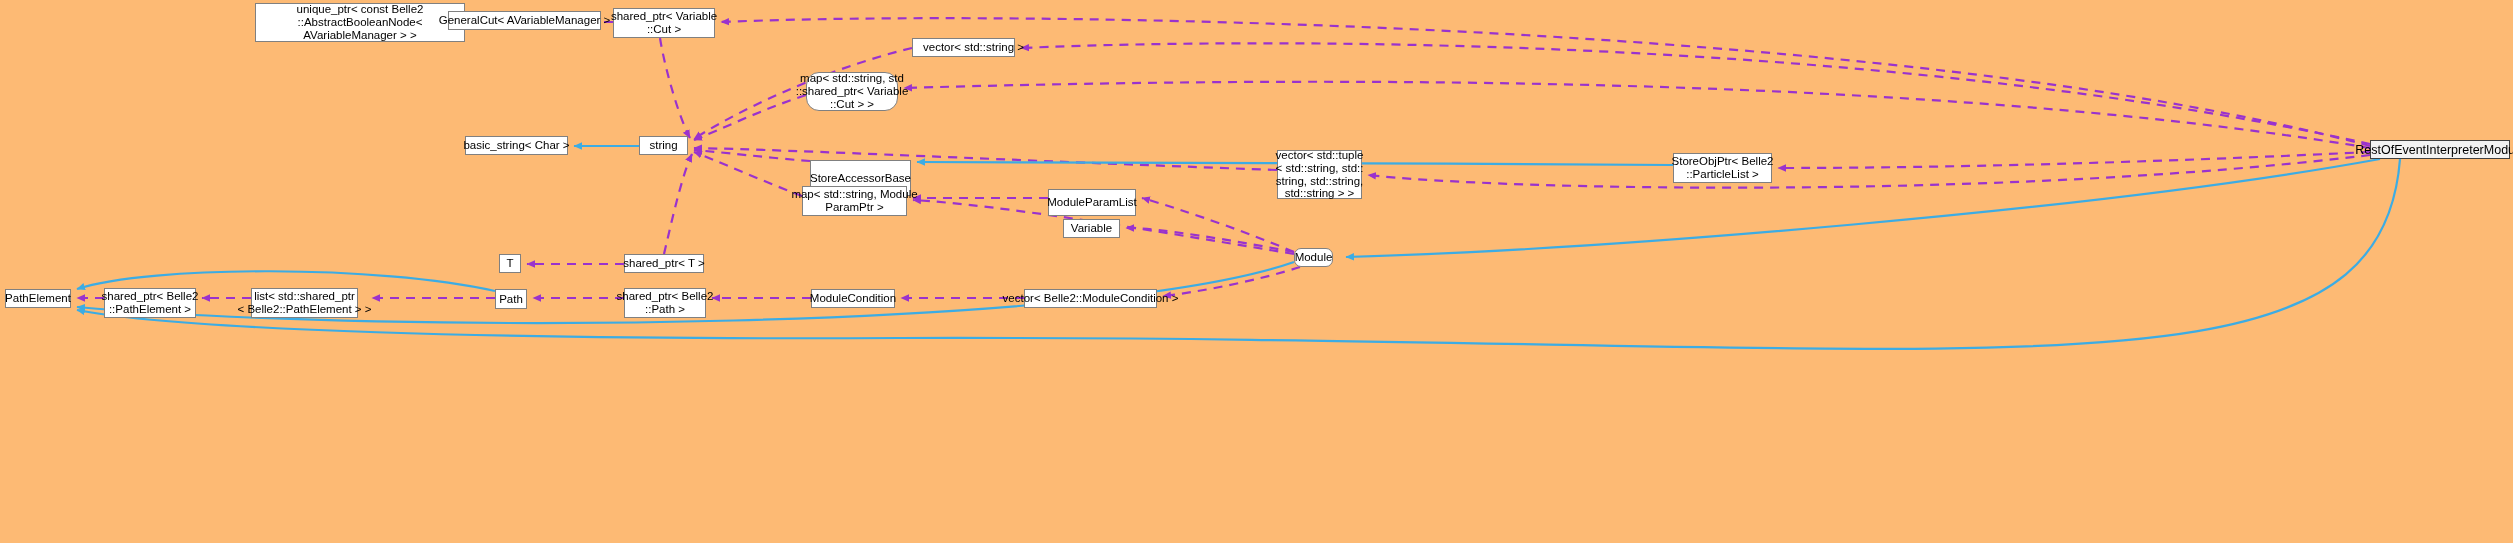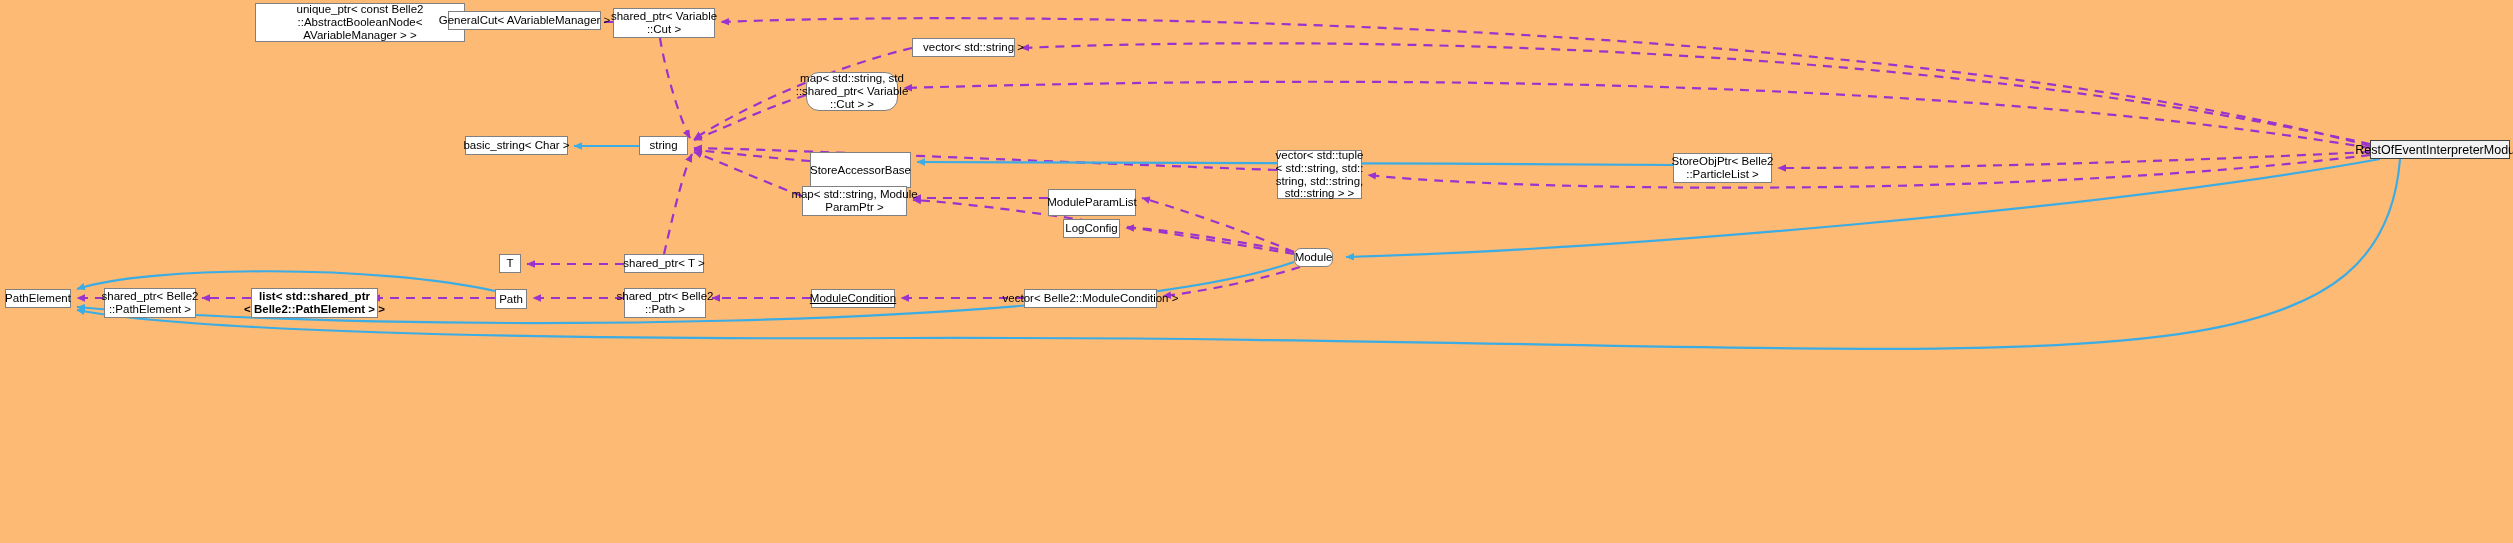--- a/index.html
+++ b/index.html
@@ -67,39 +67,39 @@
 AVariableManager &gt; &gt;</div>
       <div class="node small" style="left: 440px; top: 11px; width: 153px; height: 19px; margin-left: 8px;">GeneralCut&lt; AVariableManager &gt;</div>
       <div class="node small" style="left: 613px; top: 8px; width: 102px; height: 30px;">shared_ptr&lt; Variable
 ::Cut &gt;</div>
       <div class="node small" style="left: 912px; top: 38px; width: 103px; height: 19px; padding-left: 20px;">vector&lt; std::string &gt;</div>
       <div class="node small" style="left: 806px; top: 72px; width: 92px; height: 39px; border-radius: 13px;">map&lt; std::string, std
 ::shared_ptr&lt; Variable
 ::Cut &gt; &gt;</div>
       <div class="node small" style="left: 465px; top: 136px; width: 103px; height: 19px;">basic_string&lt; Char &gt;</div>
       <div class="node small" style="left: 639px; top: 136px; width: 49px; height: 19px;">string</div>
-      <div class="node small" style="left: 810px; top: 152px; width: 101px; height: 36px;">StoreAccessorBase</div>
+      <div class="node small" style="left: 810px; top: 160px; width: 101px; height: 36px;">StoreAccessorBase</div>
       <div class="node small" style="left: 1673px; top: 153px; width: 99px; height: 30px;">StoreObjPtr&lt; Belle2
 ::ParticleList &gt;</div>
       <div class="node small" style="left: 1277px; top: 150px; width: 85px; height: 49px;">vector&lt; std::tuple
 &lt; std::string, std::
 string, std::string,
 std::string &gt; &gt;</div>
       <div class="node small" style="left: 802px; top: 186px; width: 105px; height: 30px;">map&lt; std::string, Module
 ParamPtr &gt;</div>
       <div class="node small" style="left: 1048px; top: 189px; width: 88px; height: 27px;">ModuleParamList</div>
-      <div class="node small" style="left: 1063px; top: 219px; width: 57px; height: 19px;">LogConfig</div>
+      <div class="node small" style="left: 1063px; top: 219px; width: 57px; height: 19px;">Variable</div>
       <div class="node small" style="left: 499px; top: 254px; width: 22px; height: 19px;">T</div>
       <div class="node small" style="left: 624px; top: 254px; width: 80px; height: 19px;">shared_ptr&lt; T &gt;</div>
       <div class="node small" style="left: 1294px; top: 248px; width: 39px; height: 19px; border-radius: 7px;">Module</div>
       <div class="node small" style="left: 5px; top: 289px; width: 66px; height: 19px;">PathElement</div>
       <div class="node small" style="left: 104px; top: 288px; width: 92px; height: 30px;">shared_ptr&lt; Belle2
 ::PathElement &gt;</div>
-      <div class="node small" style="left: 251px; top: 288px; width: 127px; height: 30px; font-weight: bold;">list&lt; std::shared_ptr
+      <div class="node small" style="left: 251px; top: 288px; width: 107px; height: 30px;">list&lt; std::shared_ptr
 &lt; Belle2::PathElement &gt; &gt;</div>
       <div class="node small" style="left: 495px; top: 289px; width: 32px; height: 20px;">Path</div>
       <div class="node small" style="left: 624px; top: 288px; width: 82px; height: 30px;">shared_ptr&lt; Belle2
 ::Path &gt;</div>
-      <div class="node small" style="left: 811px; top: 289px; width: 84px; height: 19px; text-decoration: underline;">ModuleCondition</div>
+      <div class="node small" style="left: 811px; top: 289px; width: 84px; height: 19px;">ModuleCondition</div>
       <div class="node small" style="left: 1024px; top: 289px; width: 133px; height: 19px;">vector&lt; Belle2::ModuleCondition &gt;</div>
       <div class="node mid root" style="left: 2370px; top: 140px; width: 140px; height: 19px;">RestOfEventInterpreterModule</div>
     </div>
 </div>
 
 </body></html>

